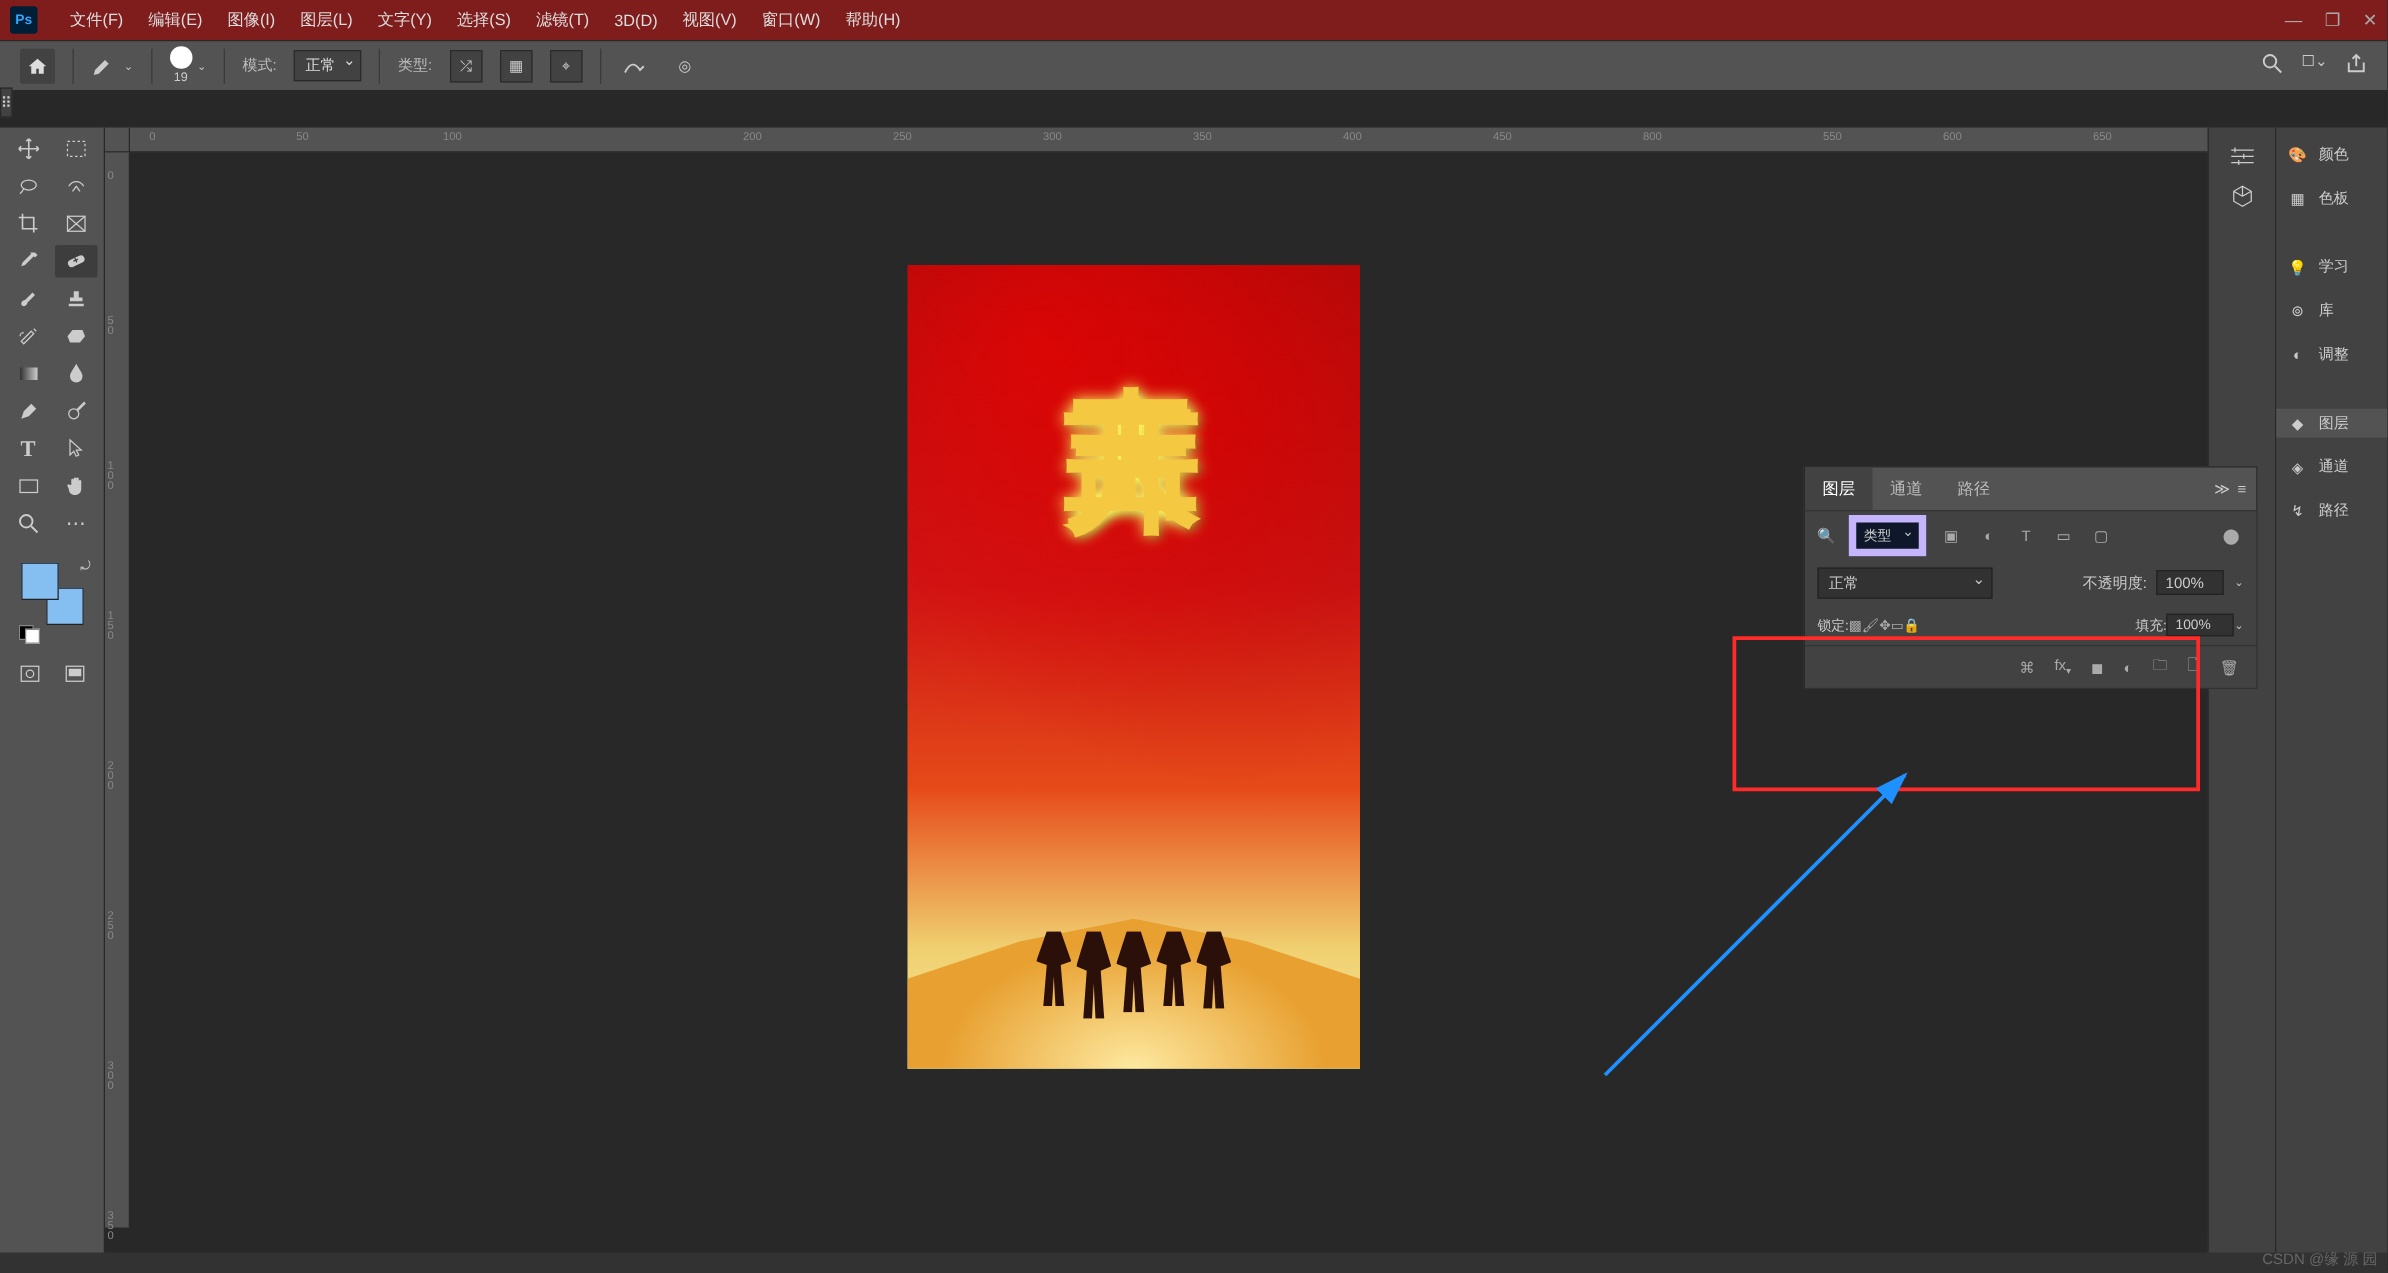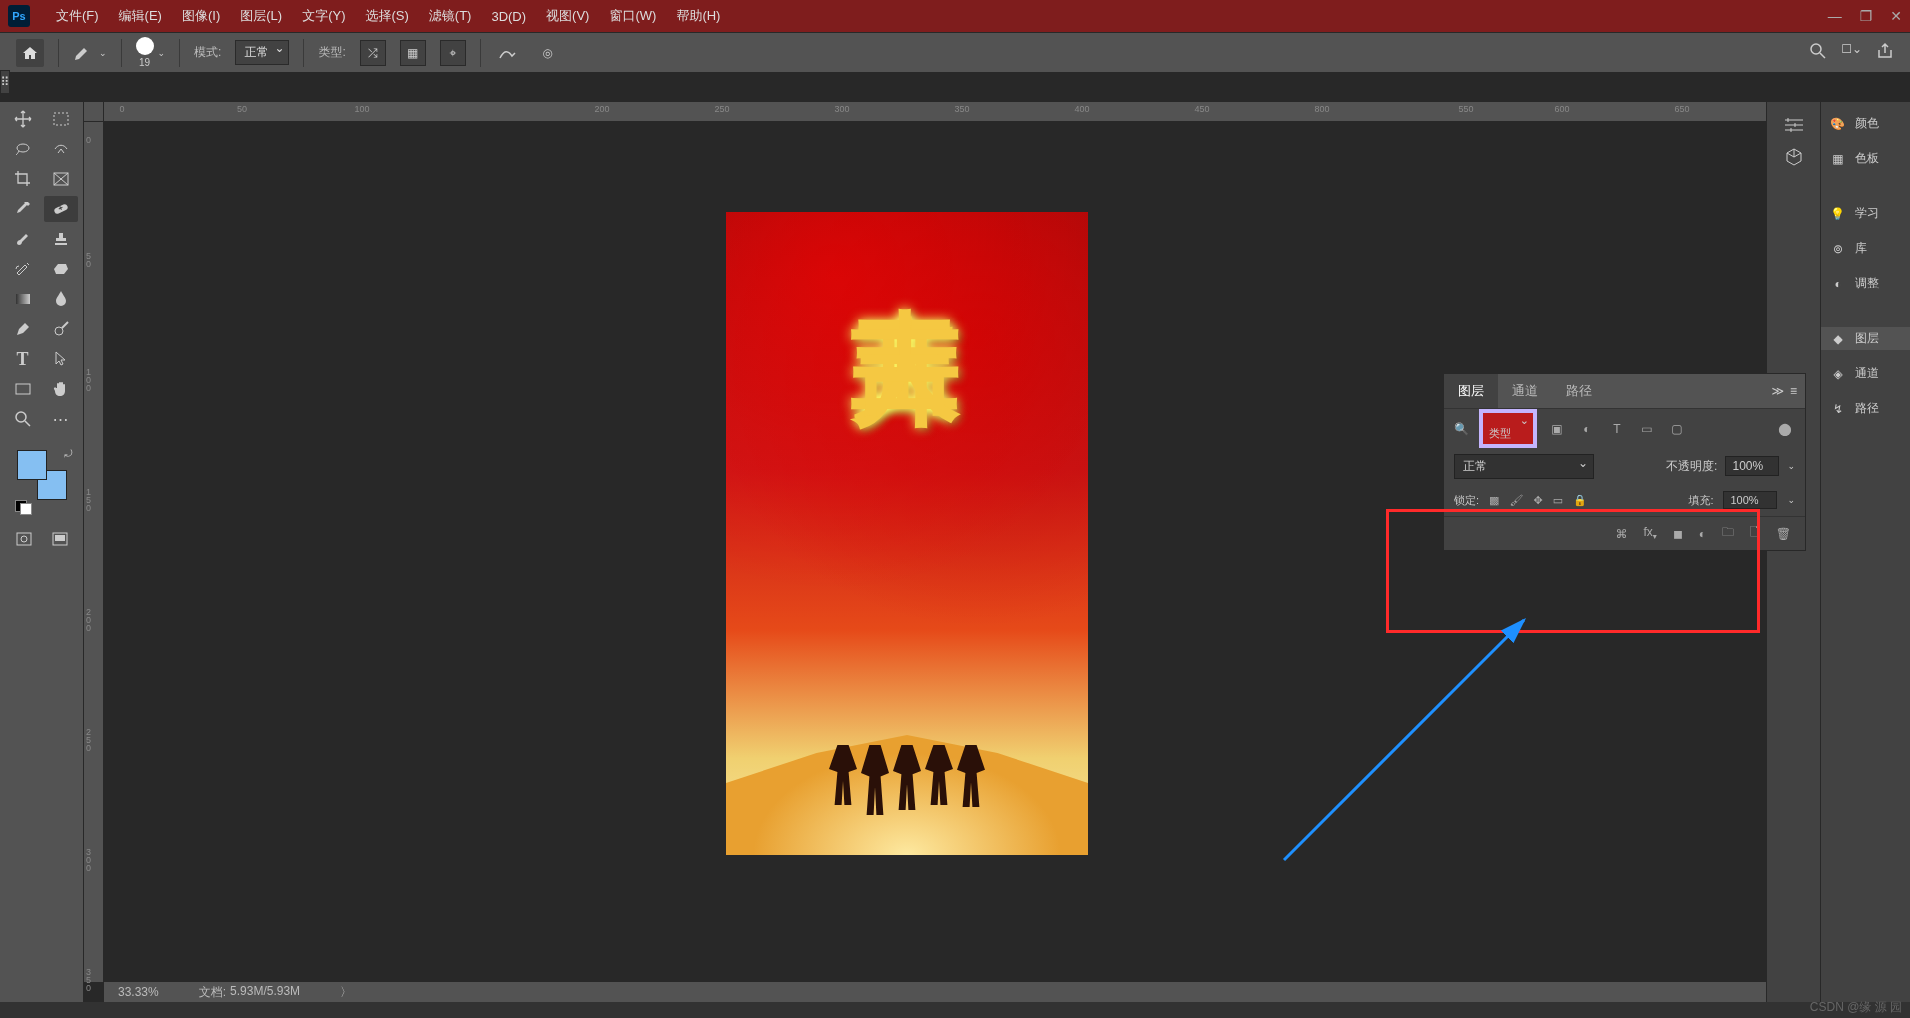--- a/index.html
+++ b/index.html
@@ -75,28 +75,28 @@
 .rp2 .row.active { background: #535353; }
 .rp2 .ic { width: 18px; text-align: center; }
 
 
 .layers-panel { position: absolute; left: 1443px; top: 373px; width: 363px; background: #535353; border: 1px solid #282828; }
 .lp-tabs { height: 34px; display: flex; align-items: stretch; position: relative; }
 .lp-tab { padding: 0 14px; display: flex; align-items: center; color: #bbb; font-size: 13px; }
 .lp-tab.active { background: #424242; color: #fff; }
 .lp-tabs .coll { margin-left: auto; padding-right: 8px; display: flex; align-items: center; gap: 6px; }
 .lp-filter { height: 40px; display: flex; align-items: center; padding: 0 10px; gap: 10px; background: #424242; border-top: 1px solid #333; }
-.lp-filter .sel { background: #b91c1c; border: 4px solid #c4b5fd; padding: 13px 22px 3px 6px; font-size: 11px; position: relative; }
+.lp-filter .sel { background: #0f172a; border: 6px solid #c4b5fd; padding: 3px 22px 3px 6px; font-size: 11px; position: relative; }
 .lp-filter .sel::after { content: '⌄'; position: absolute; right: 4px; top: 1px; }
 .lp-filter .fic { width: 20px; text-align: center; color: #aaa; }
 .lp-blend { height: 36px; display: flex; align-items: center; padding: 0 10px; gap: 8px; background: #424242; }
 .lp-blend .sel { background: #323232; border: 1px solid #222; padding: 3px 36px 3px 8px; position: relative; flex: 0 0 140px; }
 .lp-blend .sel::after { content: '⌄'; position: absolute; right: 5px; top: 1px; }
 .lp-blend .num { background: #323232; border: 1px solid #222; padding: 2px 6px; width: 54px; }
-.lp-lock { height: 32px; display: flex; align-items: center; padding: 0 10px; gap: 10px; background: #424242; font-size: 11px; }
+.lp-lock { height: 32px; display: flex; align-items: center; padding: 0 10px; background: #424242; font-size: 11px; }
 .lp-lock .ic { color: #aaa; }
 .lp-list { background: #424242; padding: 4px 0 16px; }
 .layer-row { height: 48px; display: flex; align-items: center; padding: 0 10px; gap: 12px; background: #5c6a7a; color: #fff; margin: 0 4px; }
 .layer-thumb { width: 30px; height: 40px; background: linear-gradient(#b01010,#e8b030); border: 1px solid #fff; }
 .lp-foot { height: 34px; background: #424242; border-top: 1px solid #333; display: flex; align-items: center; justify-content: flex-end; gap: 16px; padding: 0 14px; color: #aaa; }
 
 
 .highlight { position: absolute; border: 3px solid #ff2a2a; pointer-events: none; }
 .arrow { position: absolute; pointer-events: none; }
 
@@ -386,28 +386,20 @@
         <div class="crowd">
           <div class="person"></div>
             <div class="person" style="height:70px"></div>
             <div class="person" style="height:65px"></div>
             <div class="person"></div>
             <div class="person" style="height:62px"></div>
         </div>
         <div class="title">开工大吉</div>
       </div>
     </div>
-    <div class="statusbar-doc">
-      <span>33.33%</span>
-      <span style="display:flex;gap:4px">
-        <span>文档:</span>
-        <span>5.93M/5.93M</span>
-      </span>
-      <span>〉</span>
-    </div>
   </div>
 
   <div class="rp">
     <div class="grp">
       <span><svg width="22" height="18" viewBox="0 0 22 18">
             <path stroke="#ccc" fill="none" d="M2 4h18M2 9h18M2 14h18M5 2v4M12 7v4M8 12v4"></path>
           </svg></span>
       <span><svg width="20" height="20" viewBox="0 0 20 20">
             <path fill="none" stroke="#ccc" d="M10 2l7 4v8l-7 4-7-4V6zM10 2v8m0 0l7-4m-7 4l-7-4"></path>
           </svg></span>

